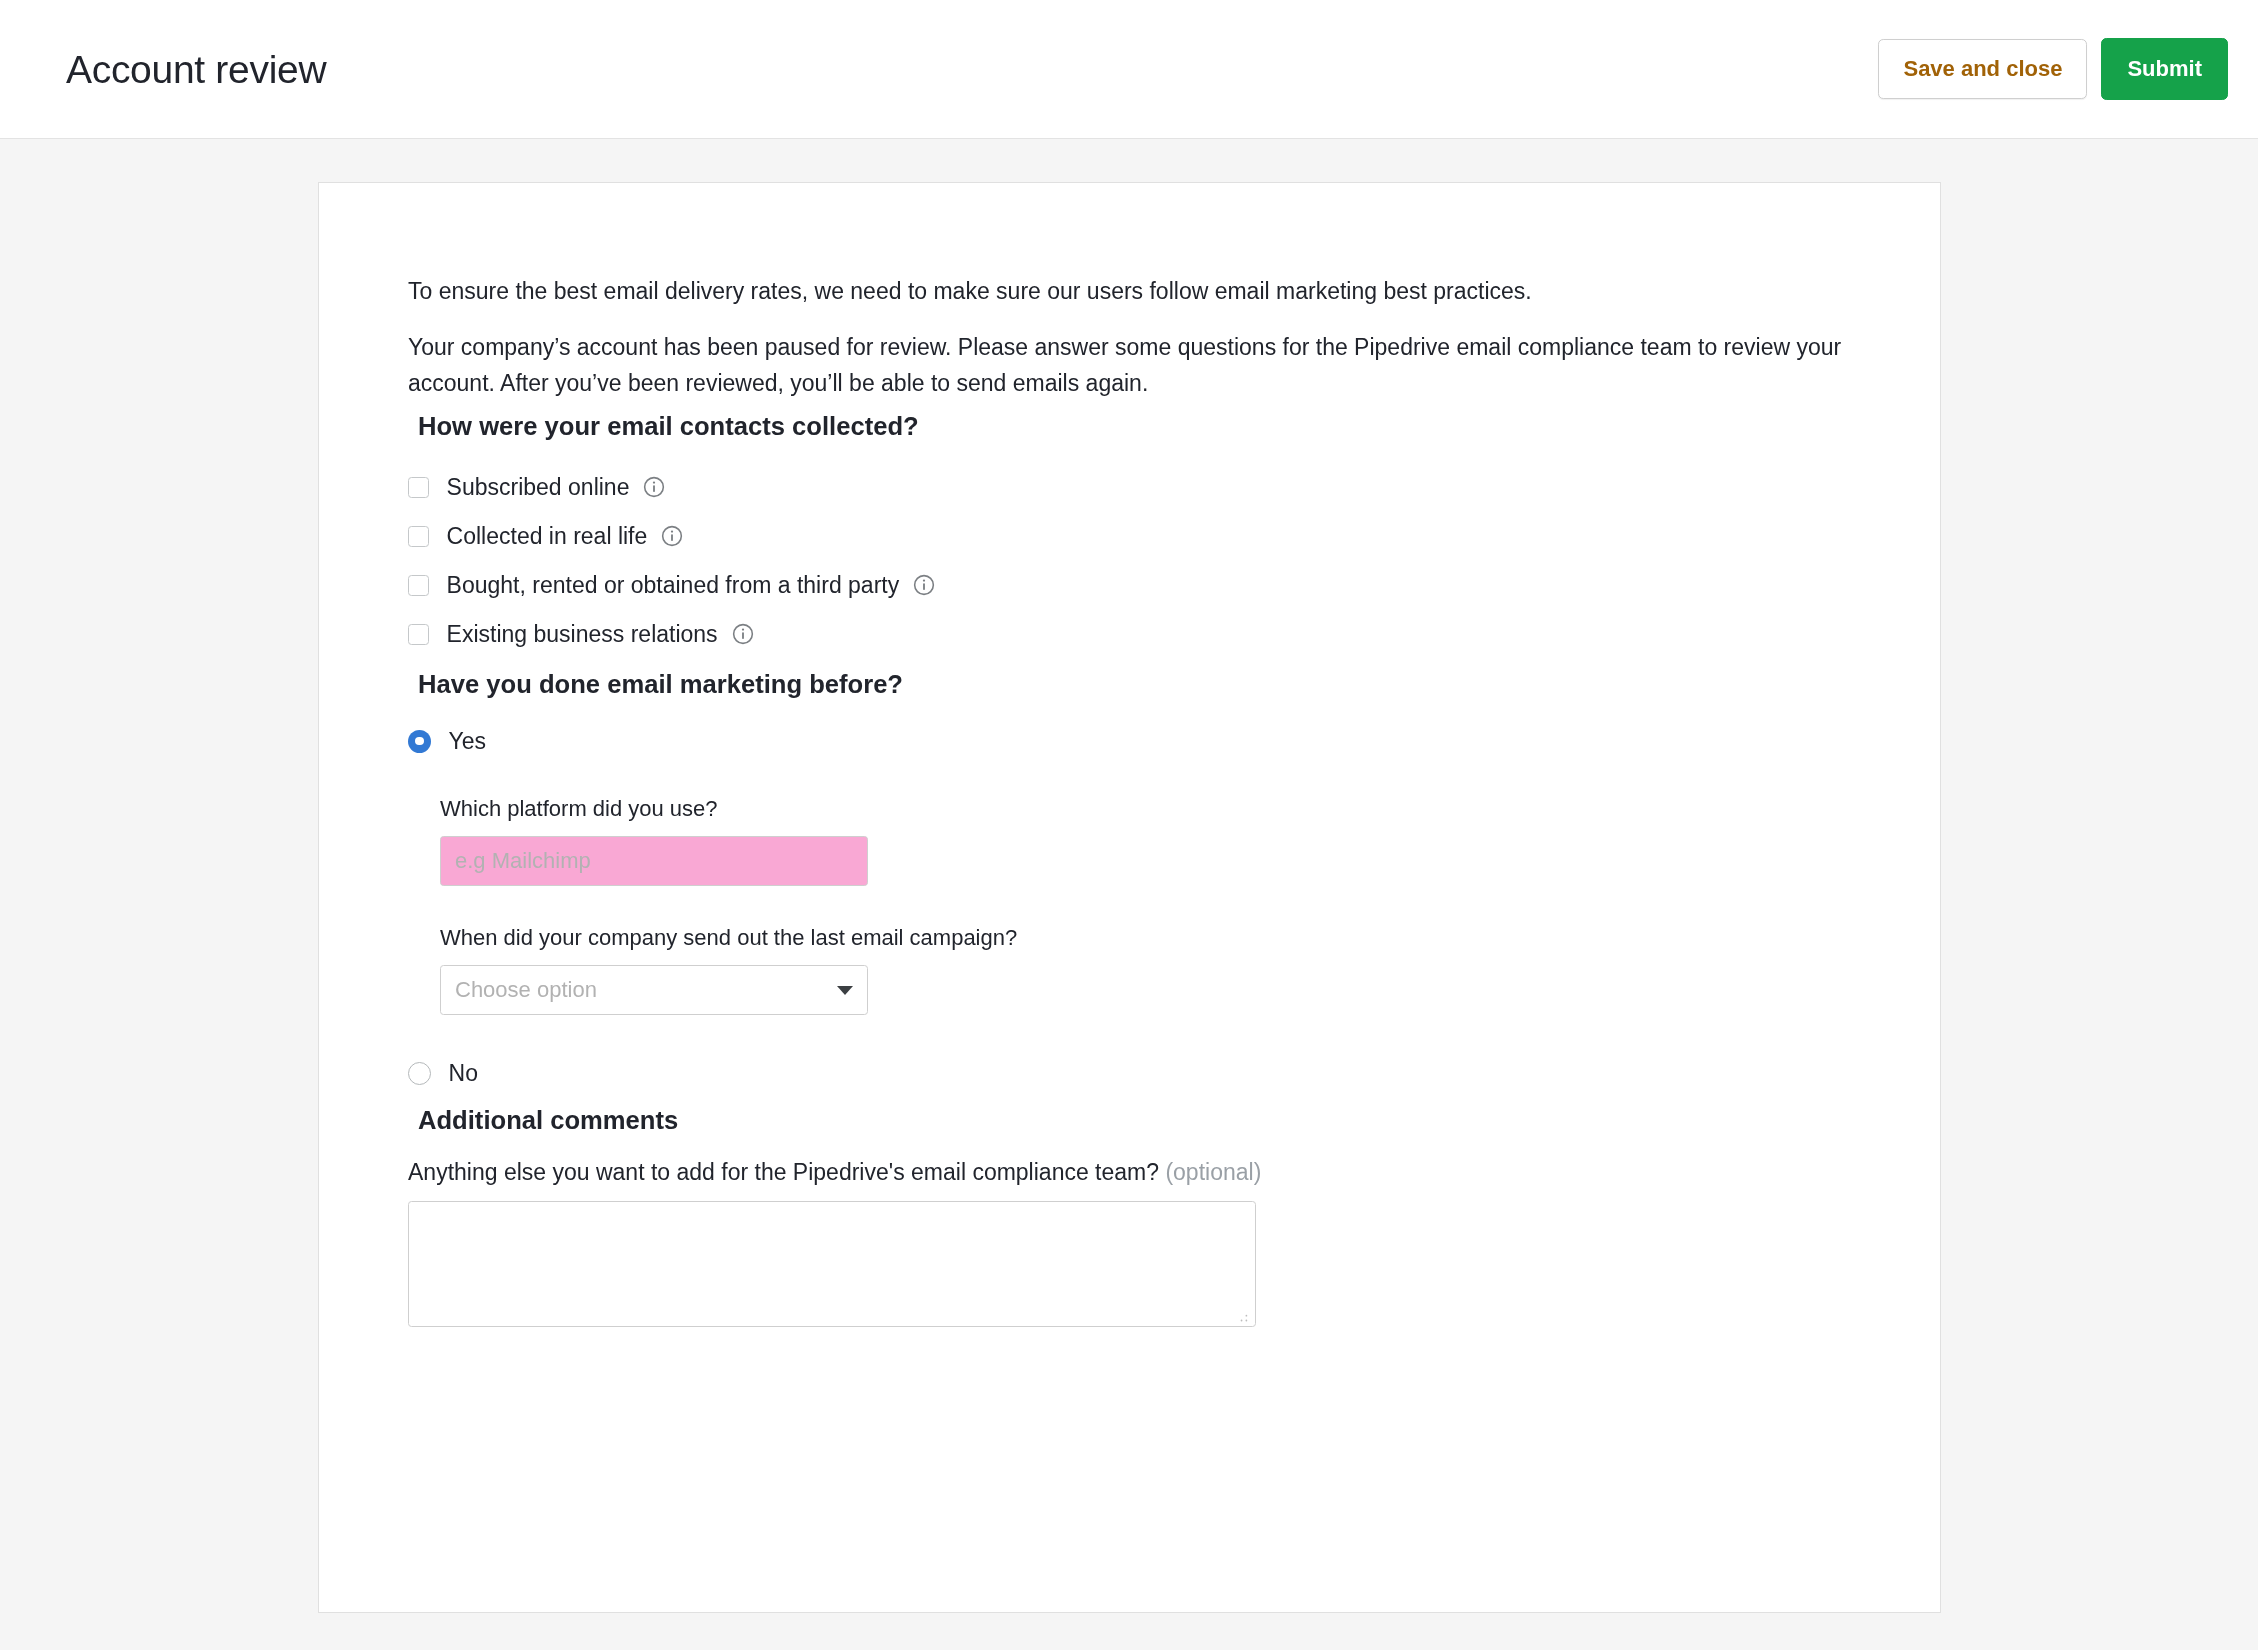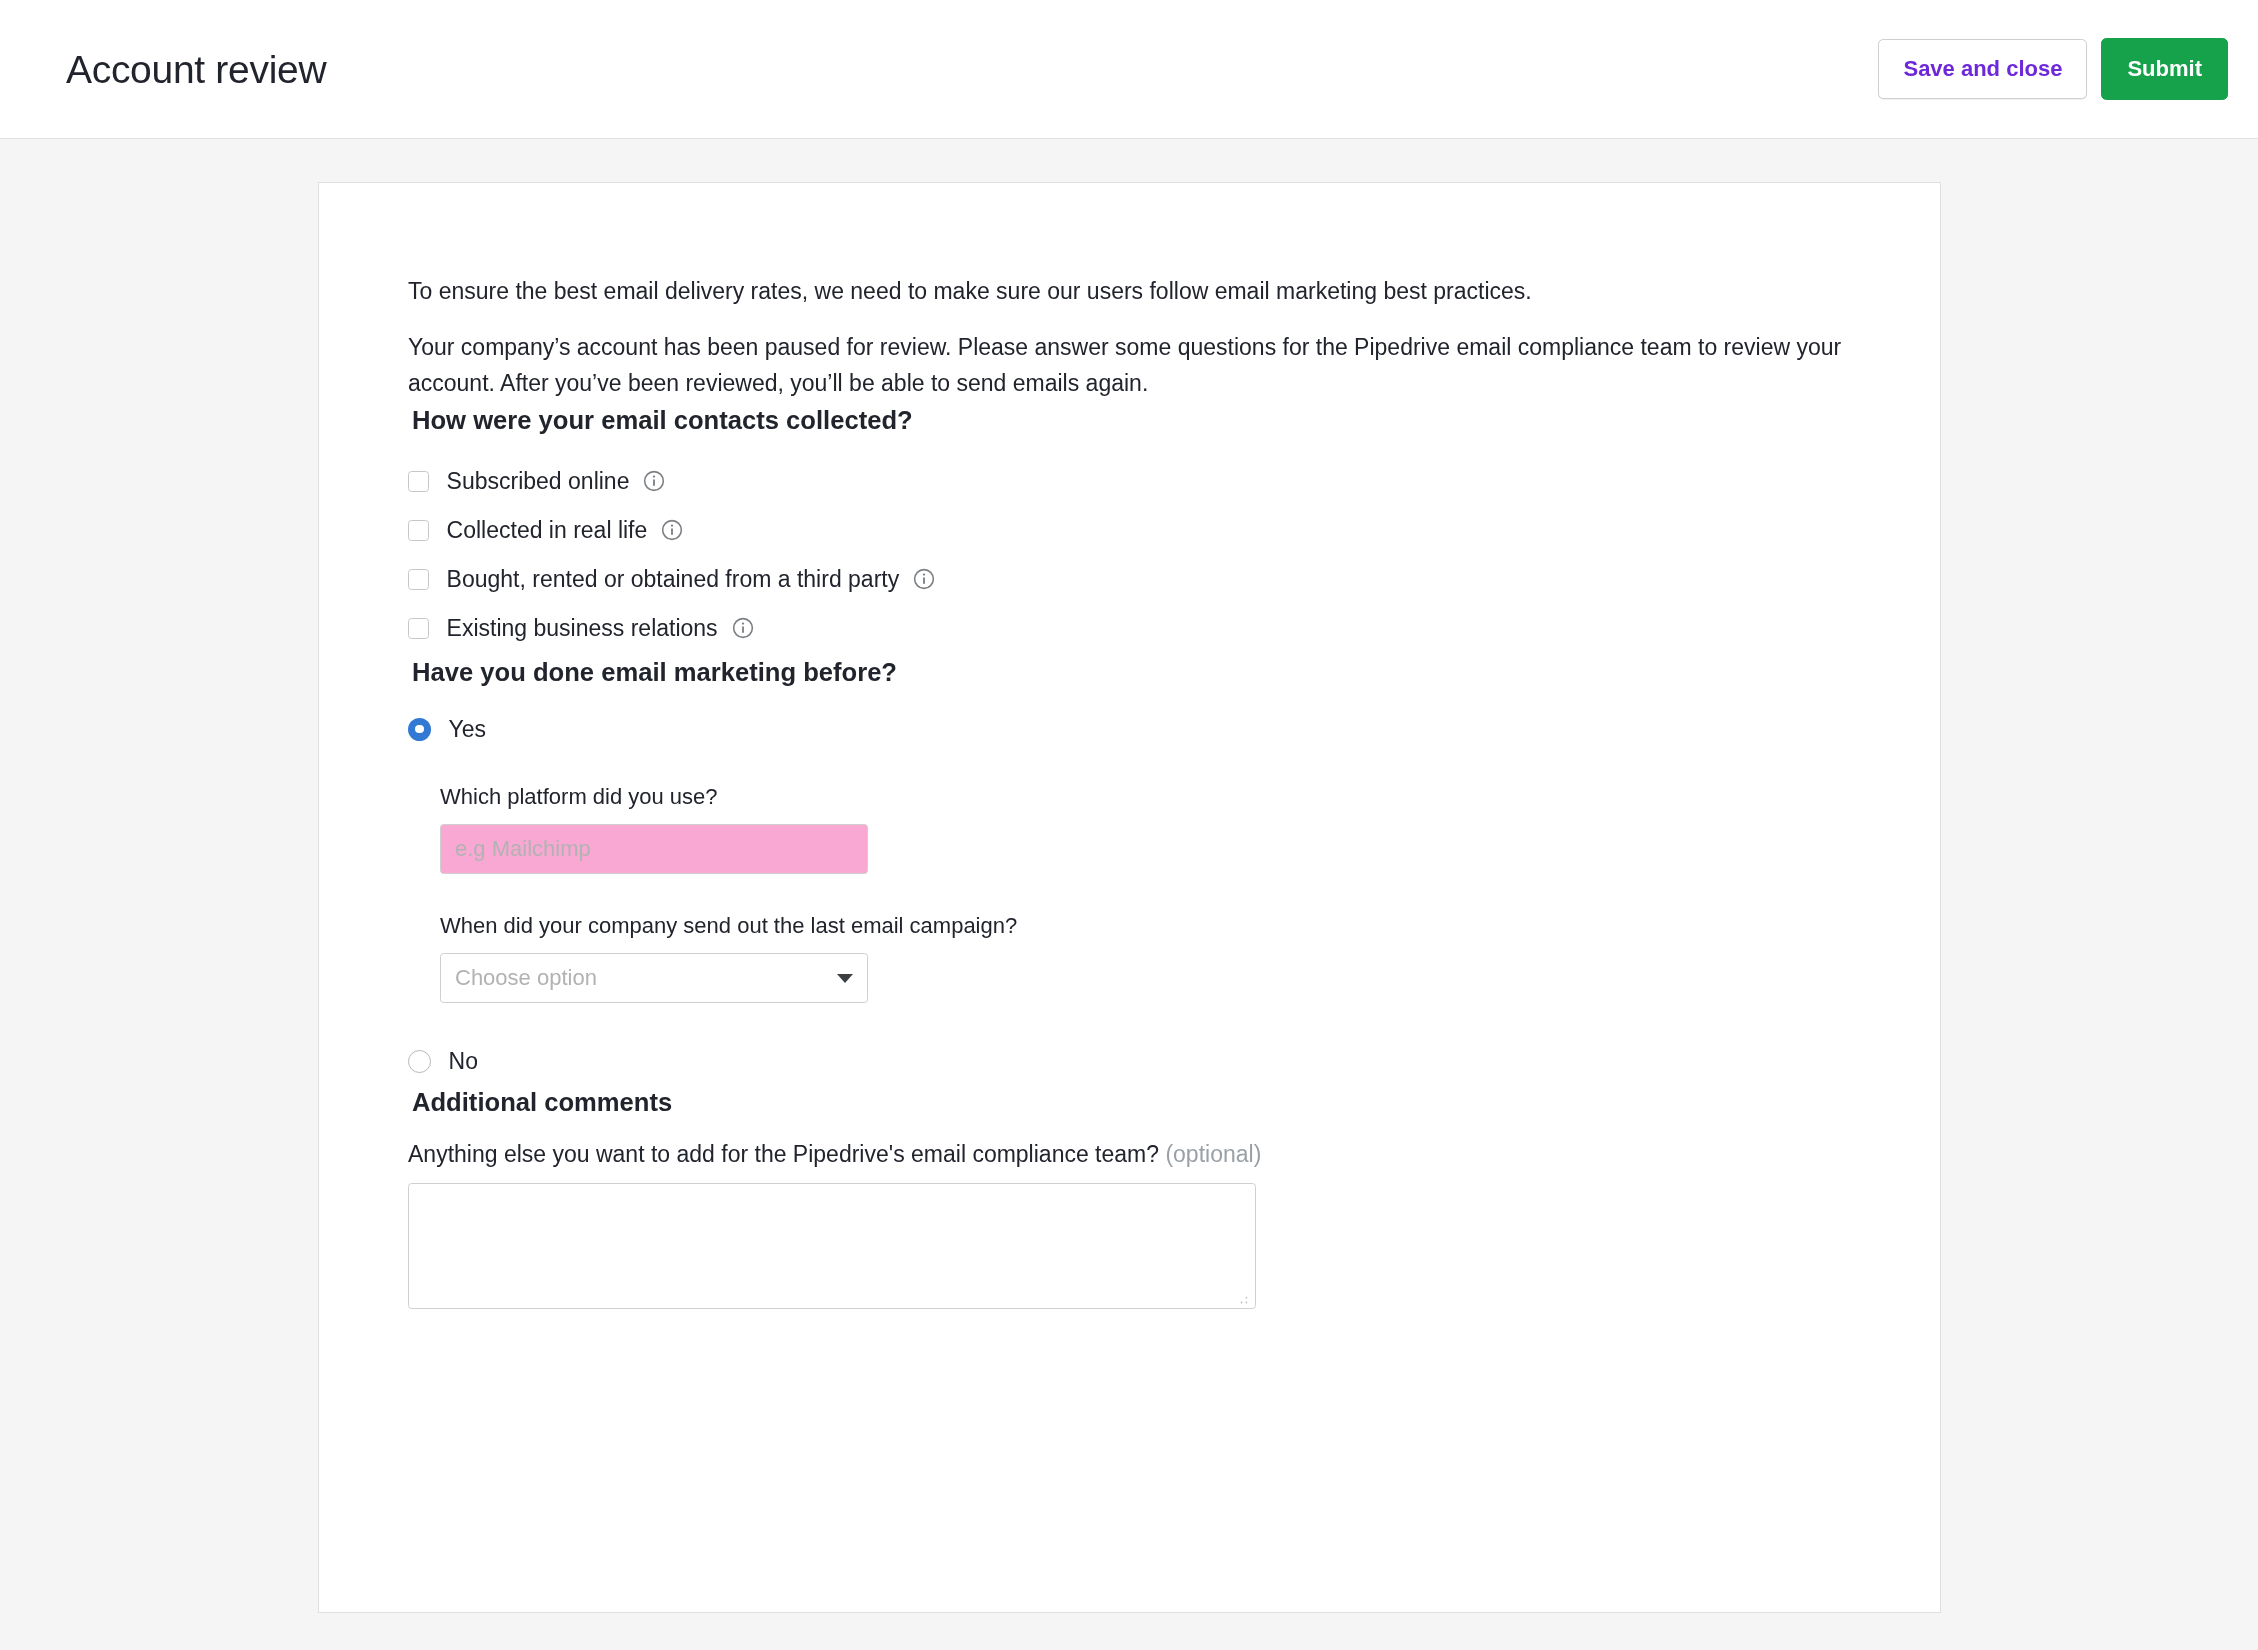--- a/index.html
+++ b/index.html
@@ -40,21 +40,21 @@
     font-family: "Liberation Sans", sans-serif;
     font-size: 22px;
     font-weight: 700;
     border-radius: 5.3px;
     cursor: pointer;
     line-height: 1;
     white-space: nowrap;
   }
   .btn-secondary {
     background: #ffffff;
-    color: #6d28d9;
+    color: #a16207;
     border: 0.9px solid #cfcfcf;
     padding: 17.6px 24px 18.5px;
     box-shadow: 0 0.9px 0.9px rgba(0,0,0,0.06);
   }
   .btn-primary {
     background: #15a24a;
     color: #ffffff;
     border: 0.9px solid #15a24a;
     padding: 18.5px 25px 19.4px;
   }
@@ -80,21 +80,21 @@
   p.intro {
     margin: 0;
     font-size: 23px;
     line-height: 1.54;
     color: #21242c;
     max-width: 1500px;
   }
   p.intro + p.intro { margin-top: 21px; }
 
   h2.section-title {
-    margin: 4px;
+    margin: 10px;
     font-size: 25.6px;
     font-weight: 700;
     color: #21242c;
     line-height: 1.2;
   }
   .sec-q1 { margin-top: 81px; }
   .sec-q2 { margin-top: 99px; }
   .sec-q3 { margin-top: 97px; }
 
   

